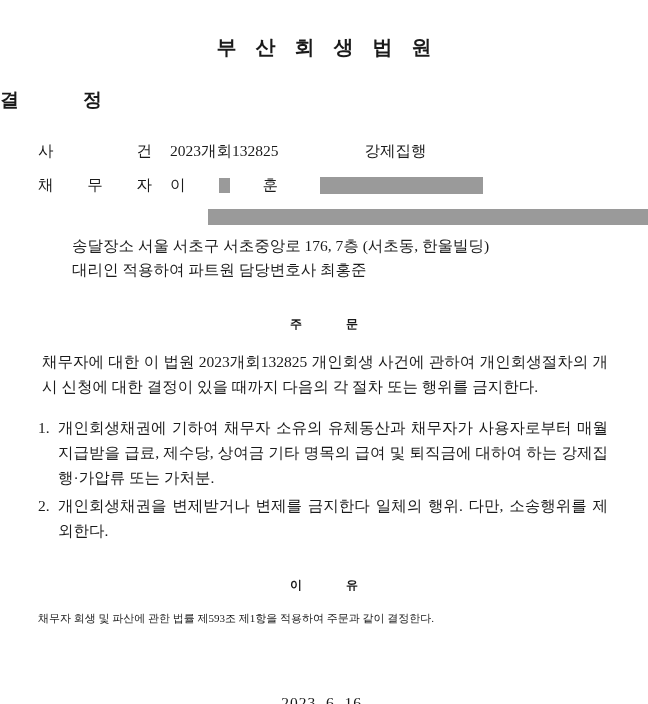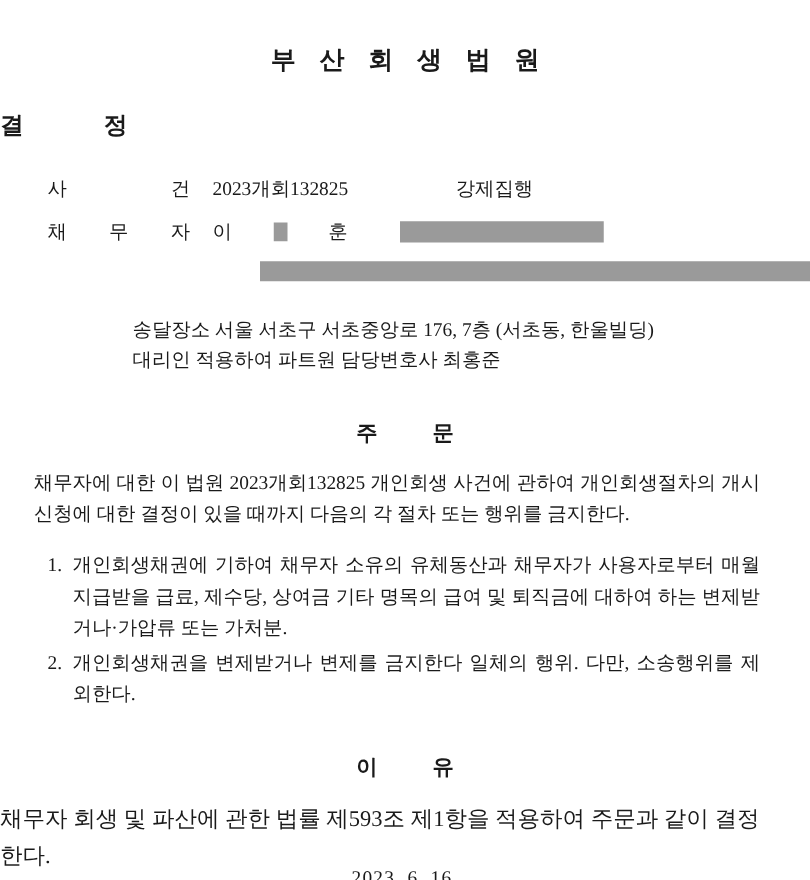--- a/index.html
+++ b/index.html
@@ -99,42 +99,42 @@
   .redact-wide {
     display: block;
     width: 440px;
     height: 16px;
     margin: 4px 0 0 170px;
     background: #9a9a9a;
   }
 
   
   .addr-block {
-    margin-top: 28px;
-    padding-left: 106px;
+    margin-top: 9px;
+    padding-left: 72px;
     font-size: 15.5px;
     line-height: 1.55;
   }
 
   
   .section-head {
     text-align: center;
-    font-size: 17px;
+    font-size: 12px;
     font-weight: bold;
     margin-top: 34px;
     margin-bottom: 16px;
   }
   .section-head .sp {
     display: inline-block;
     width: 44px;
   }
 
   
   .body-text {
-    padding-left: 27px;
+    padding-left: 42px;
     padding-right: 40px;
     font-size: 15.5px;
     line-height: 1.62;
     text-align: justify;
   }
   .ordered-list {
     padding-left: 38px;
     padding-right: 40px;
     margin-top: 16px;
     font-size: 15.5px;
@@ -147,22 +147,23 @@
   .ol-num {
     flex: 0 0 20px;
     width: 20px;
   }
   .ol-text {
     flex: 1;
     text-align: justify;
   }
 
   .reason-text {
+    padding-left: 38px;
     padding-right: 40px;
-    font-size: 18px;
+    font-size: 11px;
     line-height: 1.62;
   }
 
   
   .date-line {
     position: absolute;
     left: 0;
     right: 0;
     top: 660px;
     text-align: center;
@@ -217,21 +218,21 @@
 
   <div class="section-head">
     <span>주</span><span class="sp"></span><span>문</span>
   </div>
 
   <div class="body-text">채무자에 대한 이 법원 2023개회132825 개인회생 사건에 관하여 개인회생절차의 개시 신청에 대한 결정이 있을 때까지 다음의 각 절차 또는 행위를 금지한다.</div>
 
   <div class="ordered-list">
     <div class="ol-item">
       <div class="ol-num">1.</div>
-      <div class="ol-text">개인회생채권에 기하여 채무자 소유의 유체동산과 채무자가 사용자로부터 매월 지급받을 급료, 제수당, 상여금 기타 명목의 급여 및 퇴직금에 대하여 하는 변제받거나·가압류 또는 가처분.</div>
+      <div class="ol-text">개인회생채권에 기하여 채무자 소유의 유체동산과 채무자가 사용자로부터 매월 지급받을 급료, 제수당, 상여금 기타 명목의 급여 및 퇴직금에 대하여 하는 강제집행·가압류 또는 가처분.</div>
     </div>
     <div class="ol-item">
       <div class="ol-num">2.</div>
       <div class="ol-text">개인회생채권을 변제받거나 변제를 금지한다 일체의 행위. 다만, 소송행위를 제외한다.</div>
     </div>
   </div>
 
   <div class="section-head">
     <span>이</span><span class="sp"></span><span>유</span>
   </div>

